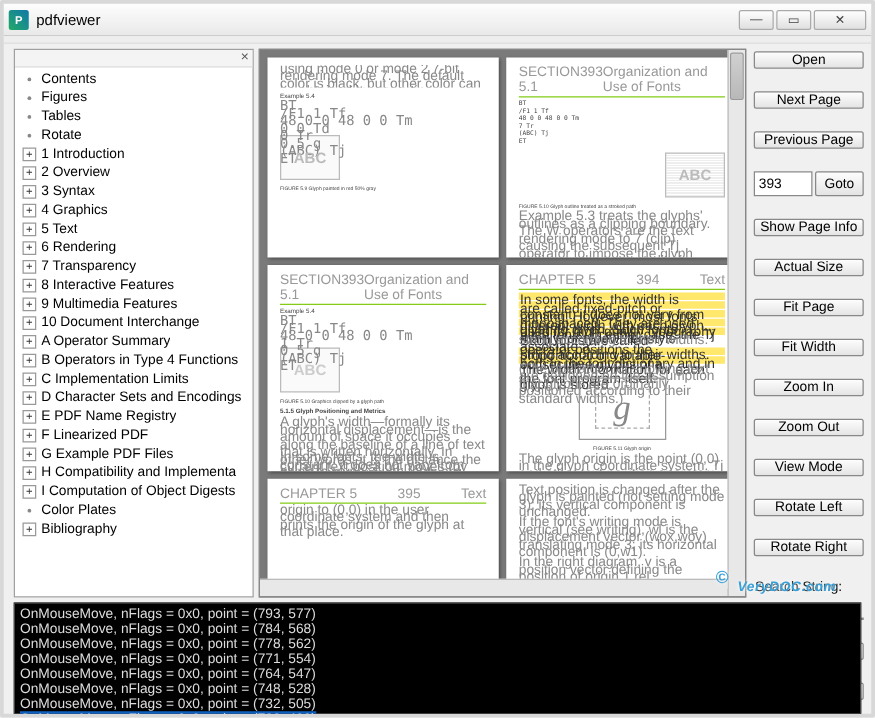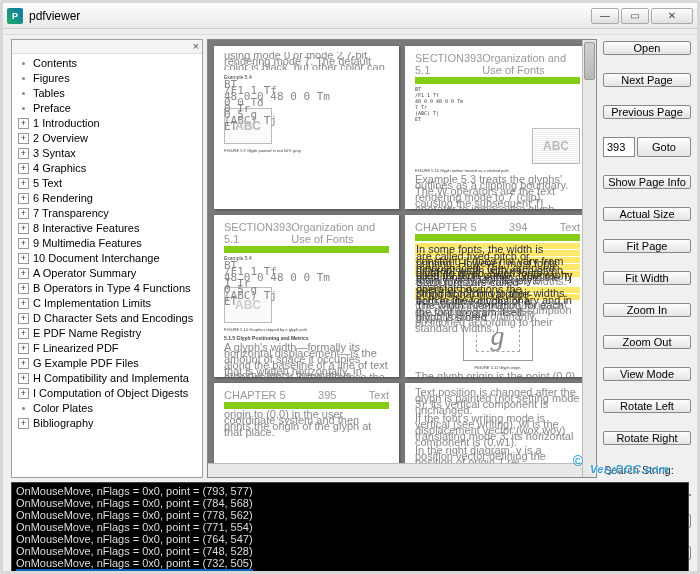--- a/index.html
+++ b/index.html
@@ -25,32 +25,32 @@
 .page { background:#fff; box-shadow:1px 1px 3px rgba(0,0,0,.4); position:relative; padding:6px 10px; font-size:5px; color:#444; overflow:hidden; }
 .page .pgtxt { line-height:6px; color:#888; }
 .abc { width:48px;height:36px;border:1px solid #bbb;display:flex;align-items:center;justify-content:center;font-size:12px;color:#bbb;font-weight:600;margin:4px 0; background:#fafafa; }
 .hl { background:#ffe86b; color:#333; padding:0 1px; display:block; margin:1px 0; height:6px; }
 .gfig { width:70px;height:50px;border:1px solid #999;margin:4px auto;display:flex;align-items:center;justify-content:center;font-size:28px;color:#888;font-style:italic;font-family:serif; position:relative; }
 .gfig::after{ content:''; position:absolute;border:1px dashed #aaa; left:12px;top:8px;right:12px;bottom:8px; }
 .controls { width: 96px; padding: 6px 6px 0 2px; display:flex; flex-direction:column; gap:18px; }
 .btn { height:20px; border:1px solid #888; background:linear-gradient(#fdfdfd,#e4e4e4); border-radius:2px; font-size:11px; cursor:pointer; display:flex;align-items:center;justify-content:center; }
 .row { display:flex; gap:2px; }
 .row input { flex:1; min-width:0; border:1px solid #888; padding:2px 3px; font-size:11px; height:20px; }
-.row .btn { width:54px; flex-shrink:0;text-align:center; }
+.row .btn { width:39px; flex-shrink:0;text-align:center; }
 .lbl-s { font-size:11px; padding:1px 0 0 1px; }
 .searchbox { border:1px solid #888; height:18px; background:#fff; }
 .console { height: 93px; background:#000; color:#ddd; font-family: 'Courier New', monospace; font-size:11px; padding:2px 4px; margin:4px 8px 6px 8px; overflow:hidden; line-height:12px; position:relative; border:1px solid #444;}
 .console .line { white-space:pre; }
 .console .sel { background:#1060c0; color:#fff; display:inline; }
 .watermark { position:absolute; right:28px; bottom:92px; font-size:22px; color:#39a0d8; font-weight:700; font-style:italic; pointer-events:none; text-shadow:0 0 4px #fff; letter-spacing:.5px; }
 .watermark .cw { font-size:14px; vertical-align:top; }
 .scroll-v { position:absolute; right:0; top:0; bottom:0; width:14px; background:#e8e8e8; border-left:1px solid #bbb; }
 .scroll-v .thumb{ position:absolute; left:1px;right:1px; top:2px; height:38px; background:linear-gradient(#d0d0d0,#b8b8b8); border:1px solid #999; border-radius:2px; }
 .scroll-h { position:absolute; left:0; right:14px; bottom:0; height:14px; background:#e8e8e8; border-top:1px solid #bbb; }
-.pghdr{display:flex;justify-content:space-between;font-size:4px;color:#999;border-bottom:7px solid #84cc16;padding-bottom:1px;margin-bottom:2px;}
+.pghdr{display:flex;justify-content:space-between;font-size:4px;color:#999;border-bottom:1px solid #84cc16;padding-bottom:1px;margin-bottom:2px;}
 </style>
 </head>
 <body>
 
 <div class="titlebar">
   <div class="appicon">P</div>
   <div class="title">pdfviewer</div>
   <div class="winbtns">
     <div class="winbtn">—</div>
     <div class="winbtn">▭</div>
@@ -70,21 +70,21 @@
         <div class="tree-item">
           <span class="noexp"></span>
           <span class="lbl">Figures</span>
         </div>
         <div class="tree-item">
           <span class="noexp"></span>
           <span class="lbl">Tables</span>
         </div>
         <div class="tree-item">
           <span class="noexp"></span>
-          <span class="lbl">Preface</span>
+          <span class="lbl">Rotate</span>
         </div>
         <div class="tree-item">
           <span class="exp">+</span>
           <span class="lbl">1 Introduction</span>
         </div>
         <div class="tree-item">
           <span class="exp">+</span>
           <span class="lbl">2 Overview</span>
         </div>
         <div class="tree-item">

